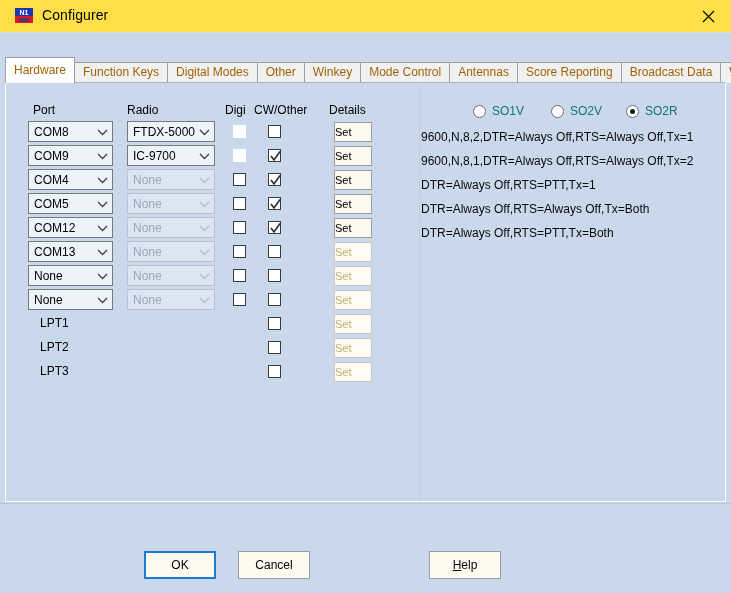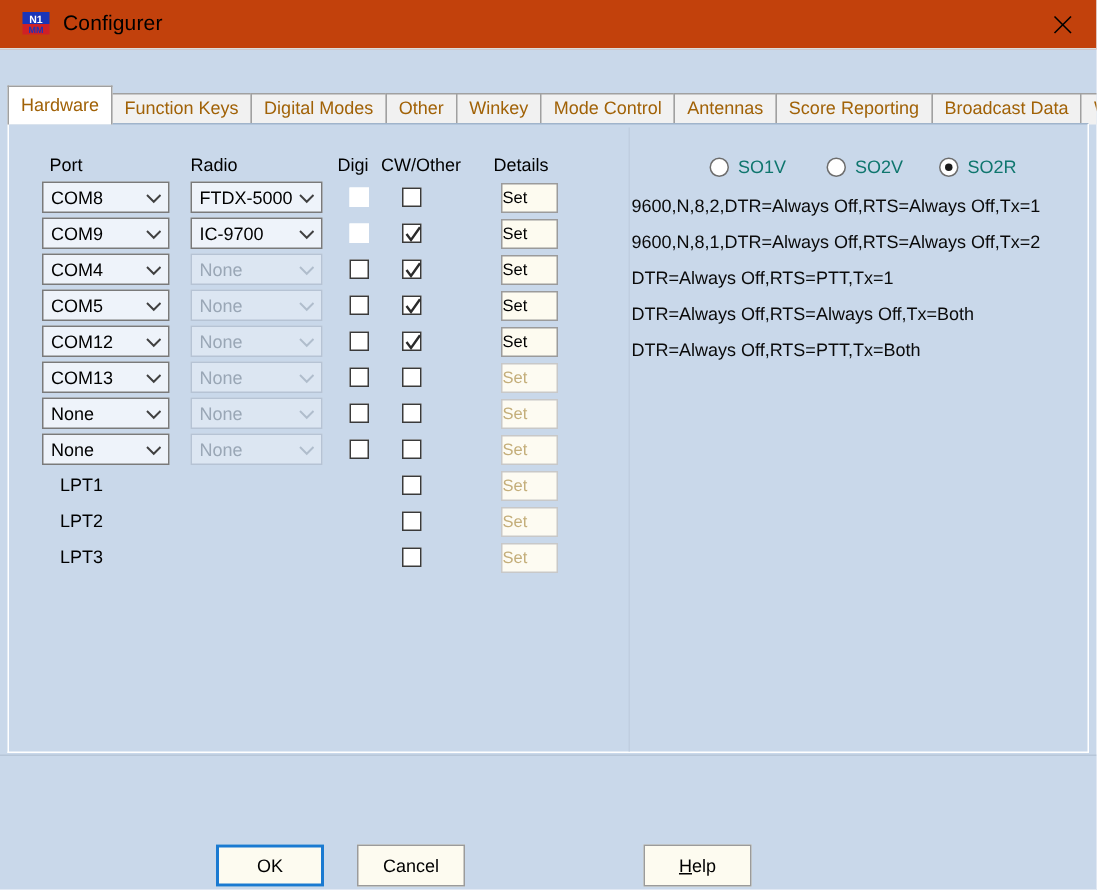--- a/index.html
+++ b/index.html
@@ -15,21 +15,21 @@
   #app {
     position: relative;
     width: 731px; height: 593px;
     background: #c9d8ea;
   }
 
   
   #titlebar {
     position: absolute; left: 0; top: 0;
     width: 731px; height: 33px;
-    background: #c2410c;
+    background: #fde047;
     border-bottom: 1px solid #dcdcdc;
   }
   #title-icon {
     position: absolute; left: 14px; top: 6px;
     width: 20px; height: 20px;
   }
   #title-text {
     position: absolute; left: 42px; top: 7px;
     font-size: 14px;
     color: #000000;
@@ -215,21 +215,20 @@
   .fbtn {
     position: absolute;
     top: 47px;
     height: 28px;
     background: #fdfbf0;
     border: 1px solid #9b9b9b;
     font-size: 12px;
     color: #000;
     display: flex; align-items: center; justify-content: center;
     cursor: default;
-    margin-top: 12px;
   }
   #ok-btn {
     left: 144px; width: 72px;
     border: 2px solid #1a7ad1;
   }
   #cancel-btn { left: 238px; width: 72px; }
   #help-btn   { left: 429px; width: 72px; }
   #help-btn .lbl { text-decoration: none; }
   #help-btn .lbl .u { text-decoration: underline; }
 </style>

